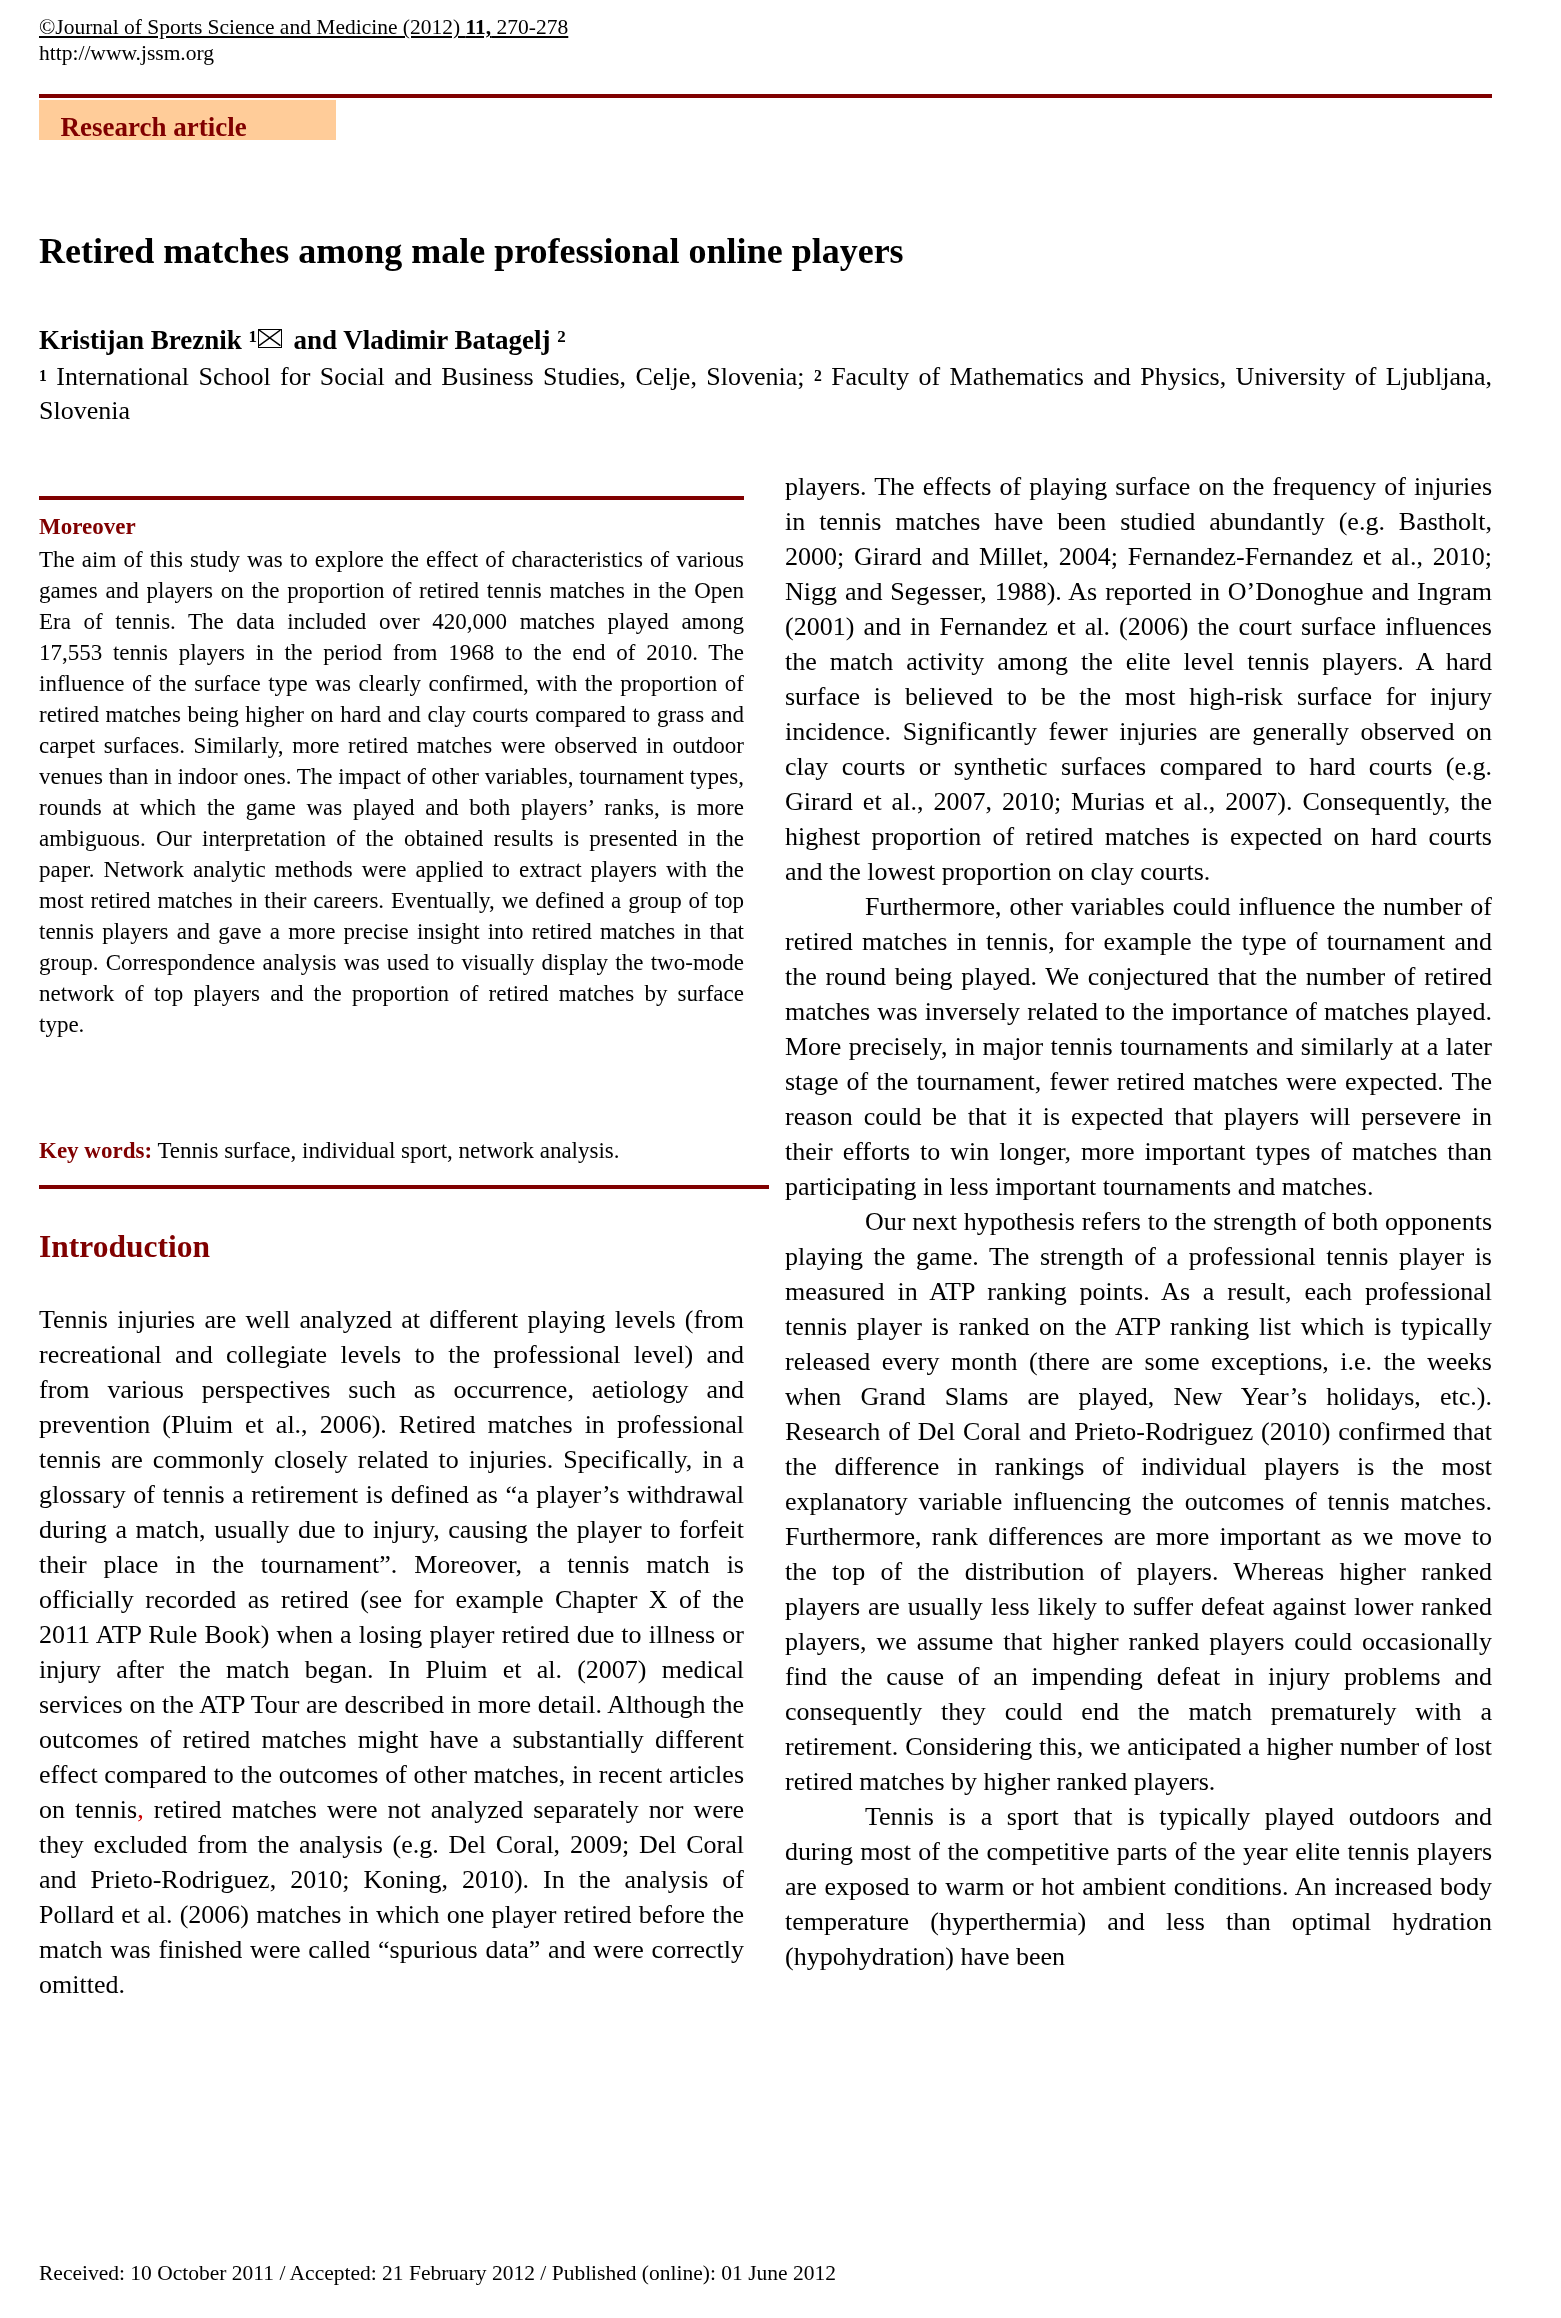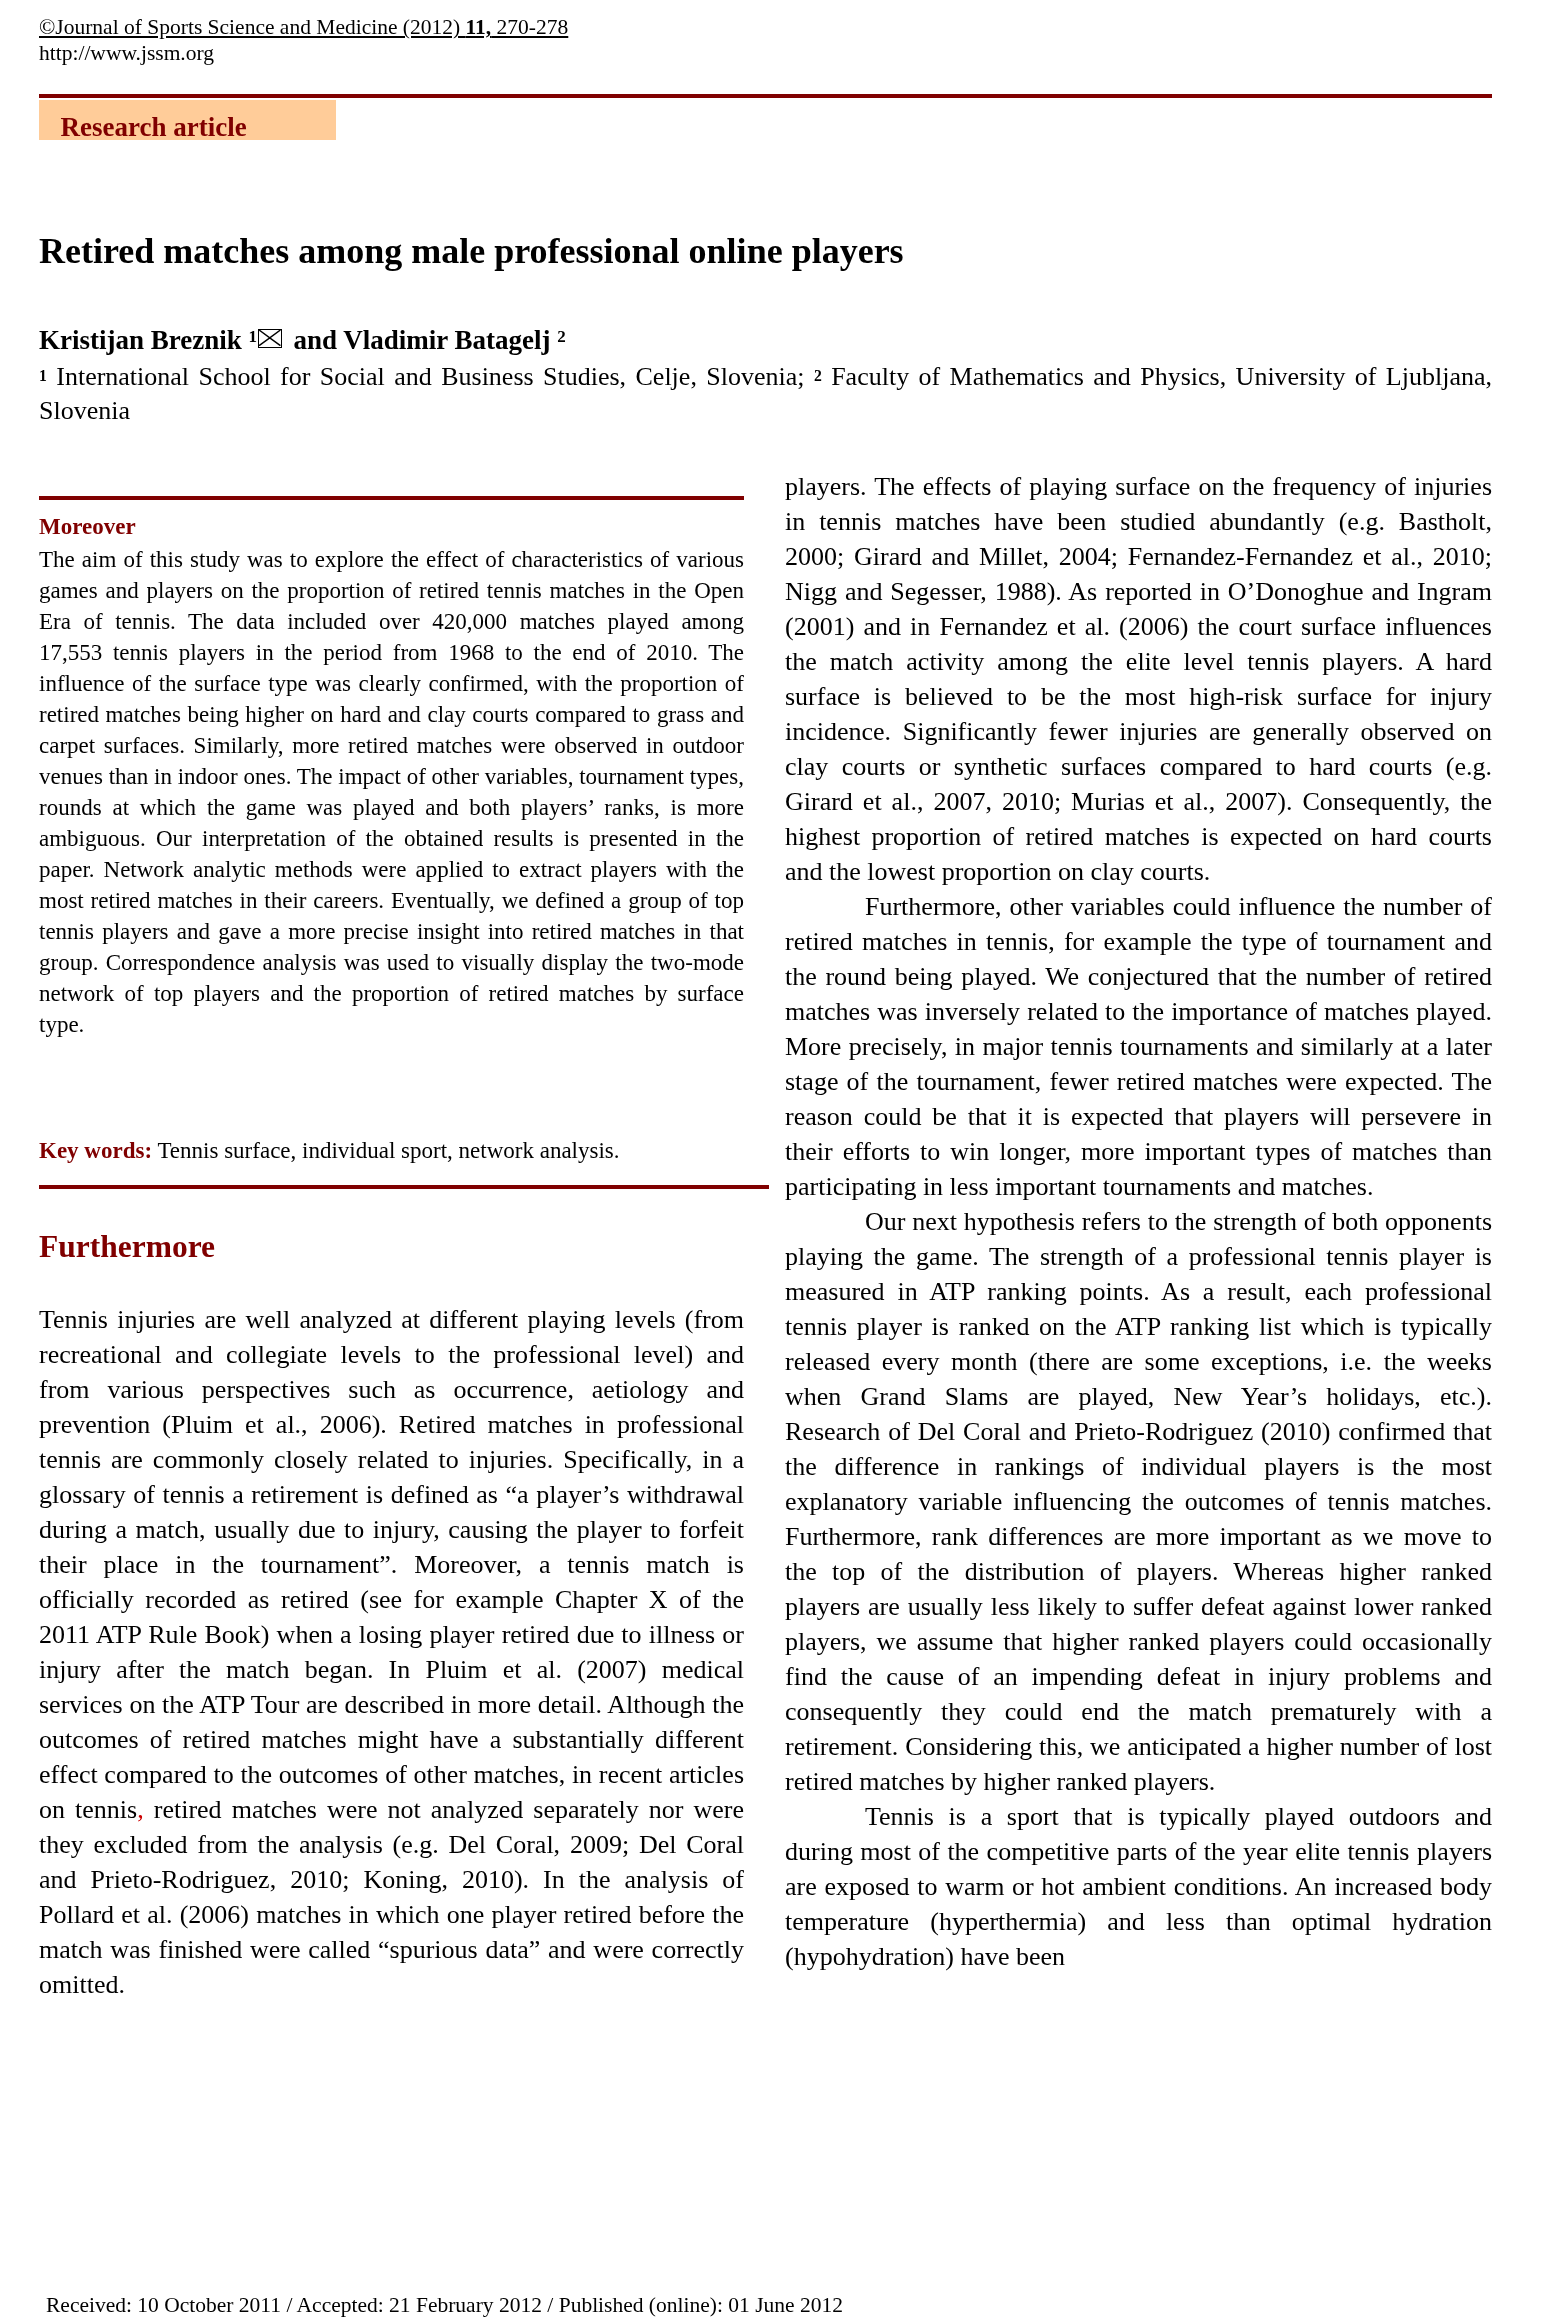--- a/index.html
+++ b/index.html
@@ -21,21 +21,21 @@
   .col-right { left:785px; width:707px; }
   .abstract-h { left:39px; top:514px; font-size:23px; font-weight:bold; color:#800000; }
   .abstract-body { left:39px; top:544px; width:705px; font-size:23px; line-height:31px; text-align:justify; }
   .kw { left:39px; top:1135px; width:716px; font-size:23px; line-height:31.5px; white-space:nowrap; }
   .kw b { color:#800000; }
   .intro-h { left:39px; top:1229px; font-size:31.5px; font-weight:bold; color:#800000; }
   .body { font-size:26px; line-height:35px; text-align:justify; }
   .body p { margin:0; }
   .body p.ind { text-indent:80px; }
   .redcomma { color:#cc0000; }
-  .footer { left:46px; top:2260px; font-size:21.5px; line-height:26px; white-space:nowrap;margin-top:32px; }
+  .footer { left:39px; top:2260px; font-size:21.5px; line-height:26px; white-space:nowrap; }
 </style>
 </head>
 <body>
 
 <div class="abs hdr" style="top:14.3px;text-decoration:underline;">
   <span>©Journal of Sports Science and Medicine (2012) </span><b>11,</b><span> 270-278</span>
 </div>
 <div class="abs hdr" style="top:40px;">http://www.jssm.org</div>
 
 <div class="rule" style="left:39px; top:94px; width:1453px; height:3.6px;"></div>
@@ -59,21 +59,21 @@
 </div>
 
 <div class="rule" style="left:39px; top:496px; width:705px; height:3.6px;"></div>
 <div class="abs abstract-h">Moreover</div>
 <div class="abs abstract-body">The aim of this study was to explore the effect of characteristics of various games and players on the proportion of retired tennis matches in the Open Era of tennis. The data included over 420,000 matches played among 17,553 tennis players in the period from 1968 to the end of 2010. The influence of the surface type was clearly confirmed, with the proportion of retired matches being higher on hard and clay courts compared to grass and carpet surfaces. Similarly, more retired matches were observed in outdoor venues than in indoor ones. The impact of other variables, tournament types, rounds at which the game was played and both players’ ranks, is more ambiguous. Our interpretation of the obtained results is presented in the paper. Network analytic methods were applied to extract players with the most retired matches in their careers. Eventually, we defined a group of top tennis players and gave a more precise insight into retired matches in that group. Correspondence analysis was used to visually display the two-mode network of top players and the proportion of retired matches by surface type.</div>
 <div class="abs kw">
   <b>Key words:</b><span> Tennis surface, individual sport, network analysis.</span>
 </div>
 <div class="rule" style="left:39px; top:1185px; width:730px; height:3.6px;"></div>
 
-<div class="abs intro-h">Furthermore</div>
+<div class="abs intro-h">Introduction</div>
 
 <div class="abs body col-left" style="top:1302px;">
   <p><span>Tennis injuries are well analyzed at different playing levels (from recreational and collegiate levels to the professional level) and from various perspectives such as occurrence, aetiology and prevention (Pluim et al., 2006). Retired matches in professional tennis are commonly closely related to injuries. Specifically, in a glossary of tennis a retirement is defined as “a player’s withdrawal during a match, usually due to injury, causing the player to forfeit their place in the tournament”. Moreover, a tennis match is officially recorded as retired (see for example Chapter X of the 2011 ATP Rule Book) when a losing player retired due to illness or injury after the match began. In Pluim et al. (2007) medical services on the ATP Tour are described in more detail. Although the outcomes of retired matches might have a substantially different effect compared to the outcomes of other matches, in recent articles on tennis</span><span class="redcomma">,</span><span> retired matches were not analyzed separately nor were they excluded from the analysis (e.g. Del Coral, 2009; Del Coral and Prieto-Rodriguez, 2010; Koning, 2010). In the analysis of Pollard et al. (2006) matches in which one player retired before the match was finished were called “spurious data” and were correctly omitted.</span></p>
 </div>
 
 <div class="abs body col-right" style="top:469px;">
   <p>players. The effects of playing surface on the frequency of injuries in tennis matches have been studied abundantly (e.g. Bastholt, 2000; Girard and Millet, 2004; Fernandez-Fernandez et al., 2010; Nigg and Segesser, 1988). As reported in O’Donoghue and Ingram (2001) and in Fernandez et al. (2006) the court surface influences the match activity among the elite level tennis players. A hard surface is believed to be the most high-risk surface for injury incidence. Significantly fewer injuries are generally observed on clay courts or synthetic surfaces compared to hard courts (e.g. Girard et al., 2007, 2010; Murias et al., 2007). Consequently, the highest proportion of retired matches is expected on hard courts and the lowest proportion on clay courts.</p>
   <p class="ind">Furthermore, other variables could influence the number of retired matches in tennis, for example the type of tournament and the round being played. We conjectured that the number of retired matches was inversely related to the importance of matches played. More precisely, in major tennis tournaments and similarly at a later stage of the tournament, fewer retired matches were expected. The reason could be that it is expected that players will persevere in their efforts to win longer, more important types of matches than participating in less important tournaments and matches.</p>
   <p class="ind">Our next hypothesis refers to the strength of both opponents playing the game. The strength of a professional tennis player is measured in ATP ranking points. As a result, each professional tennis player is ranked on the ATP ranking list which is typically released every month (there are some exceptions, i.e. the weeks when Grand Slams are played, New Year’s holidays, etc.). Research of Del Coral and Prieto-Rodriguez (2010) confirmed that the difference in rankings of individual players is the most explanatory variable influencing the outcomes of tennis matches. Furthermore, rank differences are more important as we move to the top of the distribution of players. Whereas higher ranked players are usually less likely to suffer defeat against lower ranked players, we assume that higher ranked players could occasionally find the cause of an impending defeat in injury problems and consequently they could end the match prematurely with a retirement. Considering this, we anticipated a higher number of lost retired matches by higher ranked players.</p>
   <p class="ind">Tennis is a sport that is typically played outdoors and during most of the competitive parts of the year elite tennis players are exposed to warm or hot ambient conditions. An increased body temperature (hyperthermia) and less than optimal hydration (hypohydration) have been</p>

